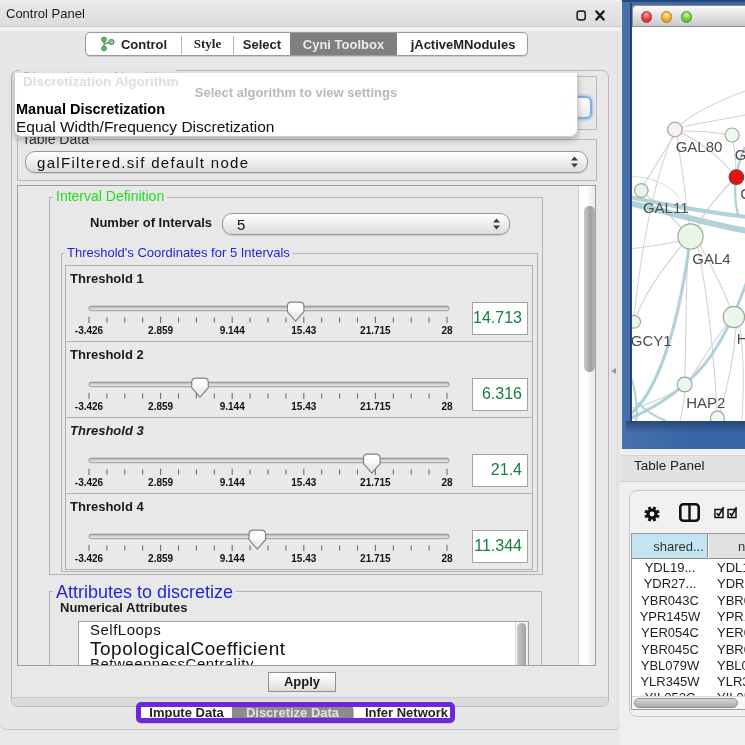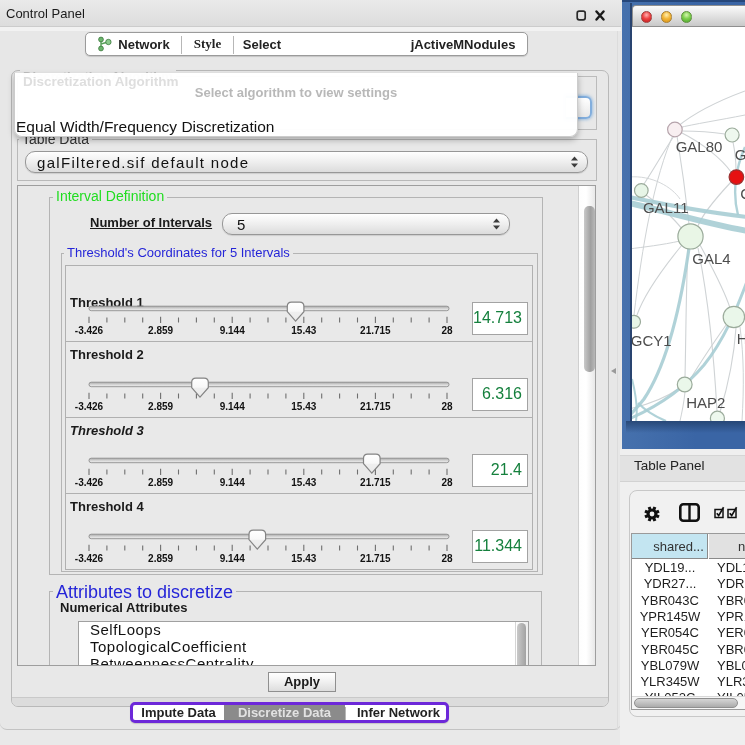--- a/index.html
+++ b/index.html
@@ -24,54 +24,55 @@
       <path d="M20.5,1.5 L27.5,9.5 M27.5,1.5 L20.5,9.5" stroke="#1a1a1a" stroke-width="2.4" stroke-linecap="round"></path>
     </svg>
     <div class="abs" style="left:85px;top:32px;width:443px;height:24px;background:#ffffff;border:1px solid #9b9b9b;border-radius:5px;box-shadow:0 1px 1px rgba(0,0,0,0.15);overflow:hidden;">
       <div class="seg" style="left:0;width:95px;">
         <svg width="15" height="16" style="margin-right:6px;">
           <path d="M4,4 L4,12 M4,8 L11,6" stroke="#57a058" stroke-width="1.4" fill="none"></path>
           <circle cx="4" cy="3.5" r="2.4" fill="#6cb56d" stroke="#3c7a3d" stroke-width="0.8"></circle>
           <circle cx="4" cy="12.5" r="2.4" fill="#6cb56d" stroke="#3c7a3d" stroke-width="0.8"></circle>
           <circle cx="11.4" cy="6" r="2.7" fill="#8ccb8d" stroke="#3c7a3d" stroke-width="0.8"></circle>
         </svg>
-        <span>Network</span>
+        <span>Control</span>
       </div>
       <div class="abs" style="left:95px;top:3px;width:1px;height:18px;background:#b7b7b7;"></div>
       <div class="seg" style="left:96px;width:51px;font-family:Liberation Serif, serif;">Style</div>
       <div class="abs" style="left:147px;top:3px;width:1px;height:18px;background:#b7b7b7;"></div>
       <div class="seg" style="left:148px;width:56px;">Select</div>
+      <div class="seg" style="left:204px;width:107px;background:#7f7f7f;color:#ebebeb;">Cyni Toolbox</div>
       <div class="seg" style="left:311px;width:132px;">jActiveMNodules</div>
     </div>
     <div class="abs" style="left:11px;top:70px;width:598px;height:637px;background:#e8e8e8;border:1px solid #b9b9b9;border-radius:7px;"></div>
     <div class="abs" style="left:17px;top:76px;width:580px;height:54px;border:1px solid #bbbbbb;"></div>
     <div class="abs glabel" style="left:20px;top:70px;background:#e8e8e8;color:#bfbfbf;font-weight:bold;">Discretization Algorithm</div>
     <div class="abs" style="left:566px;top:96px;width:26px;height:23px;border-radius:0 6px 6px 0;background:linear-gradient(#ffffff,#e8e8e8);border:2.5px solid #82aedd;border-left:none;box-shadow:0 0 3px 1px rgba(120,170,220,0.65);"></div>
     <div class="abs" style="left:17px;top:139px;width:580px;height:42px;border:1px solid #b9b9b9;"></div>
     <div class="abs glabel" style="left:19px;top:133px;background:#e8e8e8;color:#333;font-size:14px;">Table Data</div>
     <div class="abs combo" style="left:25px;top:151px;width:563px;height:22px;border-radius:10px;">
       <span style="position:absolute;left:11px;top:50%;transform:translateY(-50%);font-size:15px;letter-spacing:1.3px;color:#111;white-space:nowrap;">galFiltered.sif default node</span>
       <svg style="position:absolute;right:8px;top:50%;margin-top:-6px;" width="9" height="12">
         <path d="M4.5,0.5 L8,4.6 L1,4.6 Z M4.5,11.5 L8,7.4 L1,7.4 Z" fill="#3c3c3c"></path>
       </svg>
     </div>
     <div class="abs" style="left:17px;top:185px;width:579px;height:481px;border:1px solid #9e9e9e;background:#e8e8e8;overflow:hidden;">
       <div class="abs" style="left:31px;top:11px;width:494px;height:378px;border:1px solid #b4b4b4;"></div>
       <div class="abs glabel" style="left:35px;top:4px;background:#e8e8e8;color:#1fdd1f;font-size:14px;">Interval Definition</div>
-      <div class="abs" style="left:72px;top:29px;font-size:13px;font-weight:bold;color:#1a1a1a;text-decoration:underline;">Number of Intervals</div>
+      <div class="abs" style="left:72px;top:29px;font-size:13px;font-weight:bold;color:#1a1a1a;">Number of Intervals</div>
       <div class="abs combo" style="left:204px;top:27px;width:288px;height:22px;border-radius:10px;">
         <span style="position:absolute;left:14px;top:50%;transform:translateY(-50%);font-size:15px;letter-spacing:0px;color:#111;white-space:nowrap;">5</span>
         <svg style="position:absolute;right:8px;top:50%;margin-top:-6px;" width="9" height="12">
           <path d="M4.5,0.5 L8,4.6 L1,4.6 Z M4.5,11.5 L8,7.4 L1,7.4 Z" fill="#3c3c3c"></path>
         </svg>
       </div>
       <div class="abs" style="left:43px;top:67px;width:477px;height:319px;border:1px solid #b4b4b4;"></div>
       <div class="abs glabel" style="left:46px;top:60px;background:#e8e8e8;color:#2525d8;">Threshold's Coordinates for 5 Intervals</div>
       <div class="abs tbox" style="left:47px;top:79px;">
-        <div class="abs" style="left:4px;top:5px;font-weight:bold;font-size:13px;color:#1a1a1a;margin-top:24px;">Threshold 1</div>
+        <div class="abs" style="left:4px;top:5px;font-weight:bold;font-size:13px;color:#1a1a1a;">Threshold 1</div>
         <svg class="abs" style="left:0;top:0" width="499" height="75">
           <defs>
             <linearGradient id="tg" x1="0" y1="0" x2="0" y2="1">
               <stop offset="0" stop-color="#a8a8a8"></stop>
               <stop offset="0.55" stop-color="#d7d7d7"></stop>
               <stop offset="1" stop-color="#f2f2f2"></stop>
             </linearGradient>
             <linearGradient id="th" x1="0" y1="0" x2="0" y2="1">
               <stop offset="0" stop-color="#ffffff"></stop>
               <stop offset="0.48" stop-color="#f8f8f8"></stop>
@@ -189,41 +190,42 @@
         </svg>
         <div class="abs vbox">
           <span>11.344</span>
         </div>
       </div>
       <div class="abs" style="left:31px;top:405px;width:493px;height:90px;border:1px solid #b4b4b4;"></div>
       <div class="abs glabel" style="left:35px;top:400px;background:#e8e8e8;color:#2525d8;font-size:18px;">Attributes to discretize</div>
       <div class="abs" style="left:42px;top:414px;font-size:13px;font-weight:bold;color:#1a1a1a;">Numerical Attributes</div>
       <div class="abs" style="left:60px;top:435px;width:451px;height:60px;background:#ffffff;border:1px solid #a0a0a0;overflow:hidden;">
         <div style="position:absolute;left:11px;top:-1px;font-size:15px;letter-spacing:0.5px;color:#111;">SelfLoops</div>
-        <div style="position:absolute;left:11px;top:16px;font-size:15px;letter-spacing:0.5px;color:#111;">TopologicalCoefficient</div>
+        <div style="position:absolute;left:11px;top:16px;font-size:19px;letter-spacing:0.5px;color:#111;">TopologicalCoefficient</div>
         <div style="position:absolute;left:11px;top:33px;font-size:15px;letter-spacing:0.5px;color:#111;">BetweennessCentrality</div>
         <div style="position:absolute;right:0;top:0;width:13px;height:60px;background:linear-gradient(90deg,#ffffff,#ededed);border-left:1px solid #d5d5d5;"></div>
         <div style="position:absolute;right:2px;top:1px;width:9px;height:58px;border-radius:4.5px;background:linear-gradient(90deg,#c9c9c9,#a2a2a2);"></div>
       </div>
       <div class="abs" style="left:560px;top:0;width:19px;height:481px;background:linear-gradient(90deg,#fdfdfd,#ffffff 40%,#e3e3e3);border-left:1px solid #cfcfcf;"></div>
       <div class="abs" style="left:566px;top:20px;width:11px;height:166px;border-radius:5px;background:linear-gradient(90deg,#c9c9c9,#a0a0a0 60%,#b8b8b8);"></div>
     </div>
     <div class="abs" style="left:268px;top:672px;width:68px;height:20px;border:1px solid #8f8f8f;border-radius:0;background:linear-gradient(#ffffff,#f2f2f2 45%,#dddddd);font-size:13px;font-weight:bold;color:#1a1a1a;text-align:center;line-height:18px;">Apply</div>
     <div class="abs" style="left:12px;top:697px;width:596px;height:1px;background:#c9c9c9;"></div>
     <div class="abs" style="left:12px;top:698px;width:596px;height:8px;background:#dcdcdc;border-radius:0 0 6px 6px;"></div>
-    <div class="abs" style="left:130px;top:702px;width:319px;height:21px;background:#ffffff;border:3px solid #6d28d9;border-radius:5px;box-shadow:0 1px 1px rgba(0,0,0,0.15);overflow:hidden;">
+    <div class="abs" style="left:136px;top:702px;width:319px;height:21px;background:#ffffff;border:5px solid #6d28d9;border-radius:5px;box-shadow:0 1px 1px rgba(0,0,0,0.15);overflow:hidden;">
       <div class="seg" style="left:0;width:91px;">Impute Data</div>
       <div class="seg" style="left:91px;width:121px;background:#8b8b8b;color:#e2e2e2;">Discretize Data</div>
       <div class="abs" style="left:212px;top:2px;width:1px;height:17px;background:#b7b7b7;"></div>
       <div class="seg" style="left:212px;width:107px;">Infer Network</div>
     </div>
     <div class="abs" style="left:611px;top:368px;width:0;height:0;border-top:3.5px solid transparent;border-bottom:3.5px solid transparent;border-right:5px solid #9a9a9a;"></div>
     <div class="abs" style="left:14px;top:73px;width:564px;height:64px;background:rgba(255,255,255,0.97);border:1px solid #cccccc;border-top:none;border-radius:0 0 8px 8px;box-shadow:0 3px 6px rgba(0,0,0,0.28);">
       <div style="position:absolute;left:8px;top:1px;font-size:13.5px;font-weight:bold;color:#dedede;">Discretization Algorithm</div>
       <div style="position:absolute;left:0;top:12px;width:100%;text-align:center;font-size:13px;font-weight:bold;color:#b8b8b8;">Select algorithm to view settings</div>
+      <div style="position:absolute;left:1px;top:28px;font-size:14.5px;font-weight:bold;color:#000;">Manual Discretization</div>
       <div style="position:absolute;left:1px;top:45px;font-size:15.5px;color:#111;">Equal Width/Frequency Discretization</div>
     </div>
     <div class="abs" style="left:622px;top:0;width:123px;height:449px;background:linear-gradient(90deg,#4671ad,#3a65a5 60%);border-top:2px solid #26477a;"></div>
     <div class="abs" style="left:630px;top:3px;width:2px;height:418px;background:#294470;"></div>
     <div class="abs" style="left:626px;top:421px;width:119px;height:12px;background:linear-gradient(#1f3c66,rgba(60,105,168,0));opacity:0.75;"></div>
     <div class="abs" style="left:632px;top:5px;width:113px;height:22px;background:linear-gradient(#fbfbfb,#c9c9c9);border:1px solid #8f8f8f;border-right:none;border-radius:4px 0 0 0;"></div>
     <div class="abs" style="left:640.9px;top:11.4px;width:11.4px;height:11.4px;border-radius:50%;background:radial-gradient(circle at 50% 30%, #ffb2b2 0%, #ee4444 45%, #c01818 100%);border:1px solid #9f4040;"></div>
     <div class="abs" style="left:660.7px;top:11.4px;width:11.4px;height:11.4px;border-radius:50%;background:radial-gradient(circle at 50% 30%, #ffeFb0 0%, #f3b73a 45%, #d89010 100%);border:1px solid #a87f30;"></div>
     <div class="abs" style="left:680.5px;top:11.4px;width:11.4px;height:11.4px;border-radius:50%;background:radial-gradient(circle at 50% 30%, #d6f5b0 0%, #7ed04e 45%, #4ba32a 100%);border:1px solid #5e8f3e;"></div>
     <svg class="abs" style="left:632px;top:27px;background:#ffffff;" width="113" height="394" viewBox="0 0 113 394">

